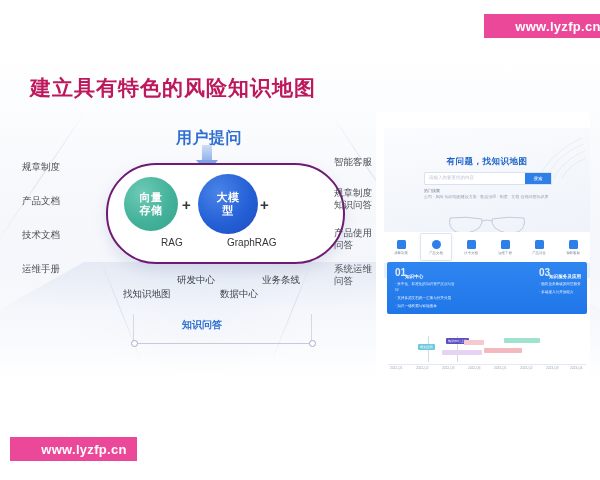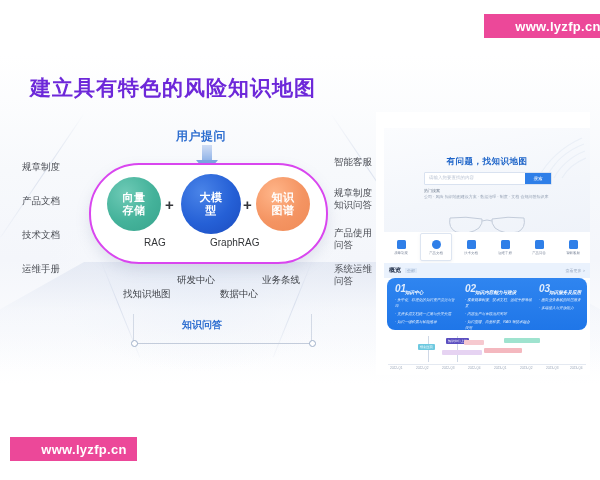--- a/index.html
+++ b/index.html
@@ -48,30 +48,30 @@
     background: linear-gradient(180deg, rgba(216,223,238,0.55) 0%, rgba(238,242,249,0.35) 45%, rgba(255,255,255,0) 100%);
     clip-path: polygon(14% 0%, 86% 0%, 118% 100%, -18% 100%);
   }
 
   
   .title {
     position: absolute;
     left: 30px; top: 74px;
     font-size: 21px;
     font-weight: bold;
-    color: #6d28d9;
+    color: #be185d;
     letter-spacing: 1px;
     white-space: nowrap;
   }
 
   
   .user-ask {
     position: absolute;
     left: 176px; top: 128px;
-    font-size: 12px;
+    font-size: 16px;
     font-weight: bold;
     color: #2f6fd0;
     letter-spacing: 0.5px;
     white-space: nowrap;
   }
   .arrow-wrap {
     position: absolute;
     left: 196px; top: 145px;
     width: 22px; height: 28px;
   }
@@ -86,23 +86,23 @@
     left: 0; top: 15px;
     width: 0; height: 0;
     border-left: 11px solid transparent;
     border-right: 11px solid transparent;
     border-top: 13px solid #7aa6e4;
   }
 
   
   .capsule {
     position: absolute;
-    left: 89px; top: 163px;
+    left: 106px; top: 163px;
     width: 235px; height: 97px;
-    border: 2px solid #d946ef;
+    border: 2px solid #701a75;
     border-radius: 50px;
     background: #ffffff;
     box-shadow: 0 6px 14px rgba(120,135,165,0.18);
   }
   .circle {
     position: absolute;
     border-radius: 50%;
     color: #ffffff;
     font-size: 11px;
     font-weight: bold;
@@ -328,26 +328,25 @@
   }
   .sect-more {
     margin-left: auto;
     margin-right: 5px;
     font-size: 4px;
     color: #9aaac2;
   }
 
   .blue-banner {
     position: absolute;
-    left: 11px; top: 166px;
+    left: 11px; top: 150px;
     width: 200px; height: 52px;
     background: linear-gradient(180deg, #2f85f0 0%, #1f76e8 100%);
-    border-radius: 8px;
+    border-radius: 2px;
     overflow: hidden;
-    font-style: italic;
   }
   .bn-col {
     position: absolute;
     top: 6px;
     color: #ffffff;
   }
   .bn-num {
     font-size: 10px;
     font-weight: bold;
     opacity: 0.85;
@@ -451,26 +450,20 @@
       </div>
     </div>
     <div class="plus plus-1">+</div>
     <div class="circle c-model">
       <div>
         <span>大模</span>
         <span>型</span>
       </div>
     </div>
     <div class="plus plus-2">+</div>
-    <div class="circle c-kg">
-      <div>
-        <span>知识</span>
-        <span>图谱</span>
-      </div>
-    </div>
     <div class="rag-label rag-1">RAG</div>
     <div class="rag-label rag-2">GraphRAG</div>
   </div>
 
   <div class="side-label" style="left:22px; top:161px;">规章制度</div>
   <div class="side-label" style="left:22px; top:195px;">产品文档</div>
   <div class="side-label" style="left:22px; top:229px;">技术文档</div>
   <div class="side-label" style="left:22px; top:263px;">运维手册</div>
 
   <div class="side-label" style="left:334px; top:156px;">智能客服</div>
@@ -556,28 +549,20 @@
     </div>
 
     <div class="blue-banner">
       <div class="bn-col" style="left:8px; width:60px;">
         <div class="bn-num">01</div>
         <div class="bn-name">知识中心</div>
         <div class="bn-line">· 集中化、标准化的知识资产沉淀与管理</div>
         <div class="bn-line">· 支持多源文档统一汇聚与分类分层</div>
         <div class="bn-line">· 知识一键检索与智能推荐</div>
       </div>
-      <div class="bn-col" style="left:78px; width:68px;">
-        <div class="bn-num">02</div>
-        <div class="bn-name">知识内容能力与建设</div>
-        <div class="bn-line">· 覆盖规章制度、技术文档、运维手册等场景</div>
-        <div class="bn-line">· 内容生产与审核流程闭环</div>
-        <div class="bn-line">· 知识图谱、向量检索、RAG 等技术融合应用</div>
-
-      </div>
       <div class="bn-col" style="left:152px; width:44px;">
         <div class="bn-num">03</div>
         <div class="bn-name">知识服务及应用</div>
         <div class="bn-line">· 面向业务条线的问答服务</div>
         <div class="bn-line">· 多端接入与开放能力</div>
       </div>
     </div>
 
     <div class="timeline">
       <div class="tl-vline" style="left:44px;"></div>

